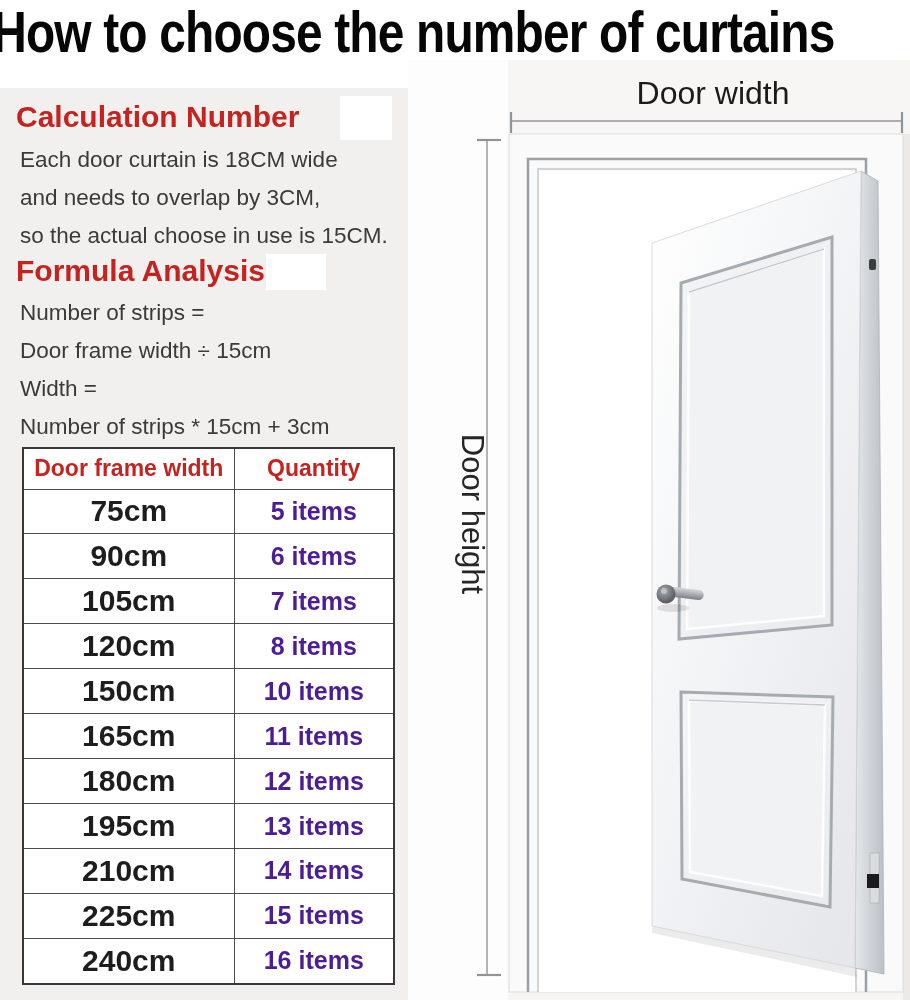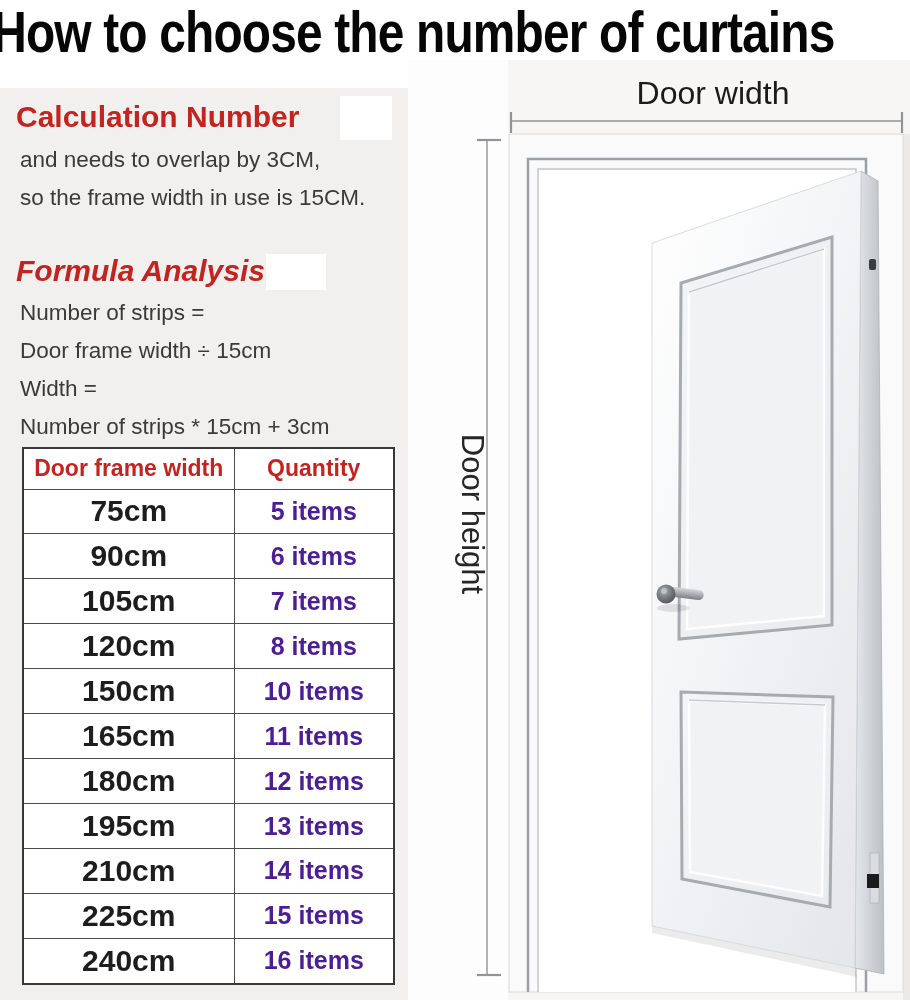--- a/index.html
+++ b/index.html
@@ -18,21 +18,21 @@
     transform:scaleX(0.84);transform-origin:center;letter-spacing:-1px;line-height:1;}
 
   
   .left-panel{position:absolute;left:0;top:88px;width:408px;height:912px;background:#f2f0ef;}
   .patch{position:absolute;background:#ffffff;}
   .patch.p1{left:340px;top:96px;width:52px;height:44px;}
   .patch.p2{left:266px;top:254px;width:60px;height:36px;}
 
   .red-heading{position:absolute;left:16px;font-size:30px;font-weight:bold;color:#c4241f;white-space:nowrap;}
   .h-calc{top:100px;}
-  .h-analysis{top:254px;font-style:italic;}
+  .h-analysis{top:254px;}
   .body-lines{position:absolute;left:20px;width:400px;}
   .lines-calc{top:141px;}
   .lines-analysis{top:294px;}
   .body-line{height:38px;line-height:38px;font-size:22.5px;color:#3a3a3a;white-space:nowrap;}
 
   
   .qty-table{position:absolute;left:22px;top:447px;width:371px;height:538px;
     border-collapse:collapse;background:#ffffff;table-layout:fixed;}
   .qty-table th,.qty-table td{border:1.5px solid #4c4c4c;text-align:center;vertical-align:middle;padding:0;}
   .qty-table{border:2.5px solid #383838;}
@@ -55,24 +55,25 @@
   </div>
 
   <div class="left-panel"></div>
   <div class="patch p1"></div>
   <div class="patch p2"></div>
 
   <div class="red-heading h-calc">Calculation Number</div>
 
   <div class="body-lines lines-calc">
 
+      <div class="body-line">Each door curtain is 18CM wide</div>
 
       <div class="body-line">and needs to overlap by 3CM,</div>
 
-      <div class="body-line">so the frame width in use is 15CM.</div>
+      <div class="body-line">so the actual choose in use is 15CM.</div>
     </div>
 
   <div class="red-heading h-analysis">Formula Analysis</div>
 
   <div class="body-lines lines-analysis">
 
       <div class="body-line">Number of strips =</div>
 
       <div class="body-line">Door frame width ÷ 15cm</div>
 

